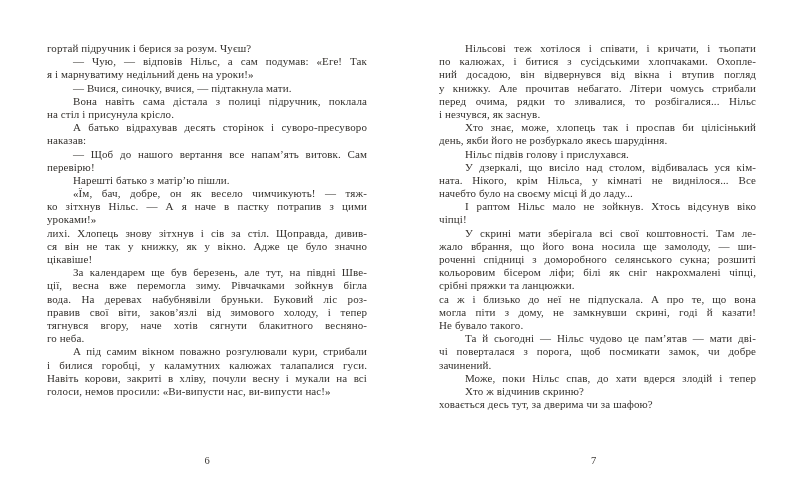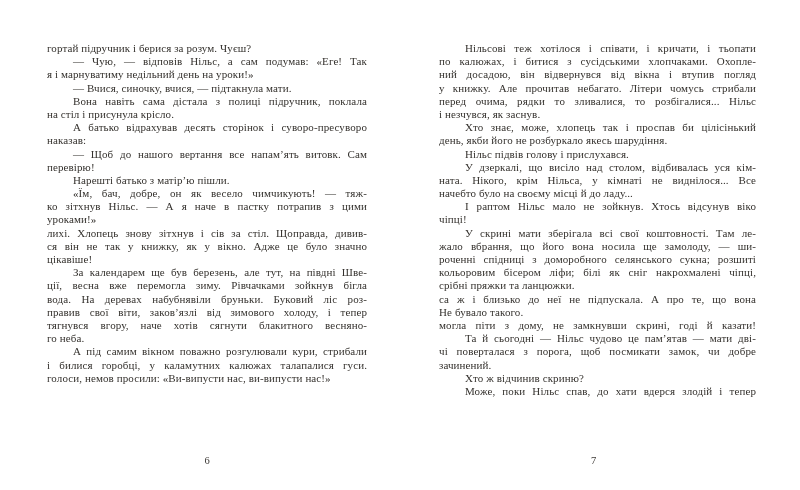--- a/index.html
+++ b/index.html
@@ -67,20 +67,21 @@
         <div class="line">ся він не так у книжку, як у вікно. Адже це було значно</div>
         <div class="line end">цікавіше!</div>
         <div class="line indent">За календарем ще був березень, але тут, на півдні Шве-</div>
         <div class="line">ції, весна вже перемогла зиму. Рівчачками зойкнув бігла</div>
         <div class="line">вода. На деревах набубнявіли бруньки. Буковий ліс роз-</div>
         <div class="line">правив свої віти, заков’язлі від зимового холоду, і тепер</div>
         <div class="line">тягнувся вгору, наче хотів сягнути блакитного весняно-</div>
         <div class="line end">го неба.</div>
         <div class="line indent">А під самим вікном поважно розгулювали кури, стрибали</div>
         <div class="line">і билися горобці, у каламутних калюжах талапалися гуси.</div>
+        <div class="line">Навіть корови, закриті в хліву, почули весну і мукали на всі</div>
         <div class="line end">голоси, немов просили: «Ви-випусти нас, ви-випусти нас!»</div>
       </div>
     <div class="page-number">6</div>
   </div>
   <div class="page right">
     <div class="text-block">
         <div class="line indent">Нільсові теж хотілося і співати, і кричати, і тьопати</div>
         <div class="line">по калюжах, і битися з сусідськими хлопчаками. Охопле-</div>
         <div class="line">ний досадою, він відвернувся від вікна і втупив погляд</div>
         <div class="line">у книжку. Але прочитав небагато. Літери чомусь стрибали</div>
@@ -93,23 +94,24 @@
         <div class="line">ната. Нікого, крім Нільса, у кімнаті не виднілося... Все</div>
         <div class="line end">начебто було на своєму місці й до ладу...</div>
         <div class="line indent">І раптом Нільс мало не зойкнув. Хтось відсунув віко</div>
         <div class="line end">чіпці!</div>
         <div class="line indent">У скрині мати зберігала всі свої коштовності. Там ле-</div>
         <div class="line">жало вбрання, що його вона носила ще замолоду, — ши-</div>
         <div class="line">роченні спідниці з доморобного селянського сукна; розшиті</div>
         <div class="line">кольоровим бісером ліфи; білі як сніг накрохмалені чіпці,</div>
         <div class="line end">срібні пряжки та ланцюжки.</div>
         <div class="line">са ж і близько до неї не підпускала. А про те, що вона</div>
+        <div class="line">могла піти з дому, не замкнувши скрині, годі й казати!</div>
         <div class="line end">Не бувало такого.</div>
-        <div class="line">могла піти з дому, не замкнувши скрині, годі й казати!</div>
         <div class="line indent">Та й сьогодні — Нільс чудово це пам’ятав — мати дві-</div>
         <div class="line">чі поверталася з порога, щоб посмикати замок, чи добре</div>
         <div class="line end">зачинений.</div>
+        <div class="line indent">Може, поки Нільс спав, до хати вдерся злодій і тепер</div>
         <div class="line indent end">Хто ж відчинив скриню?</div>
-        <div class="line indent">Може, поки Нільс спав, до хати вдерся злодій і тепер</div>
+        <div class="line end">ховається десь тут, за дверима чи за шафою?</div>
       </div>
     <div class="page-number">7</div>
   </div>
 </div>
 
 </body></html>

